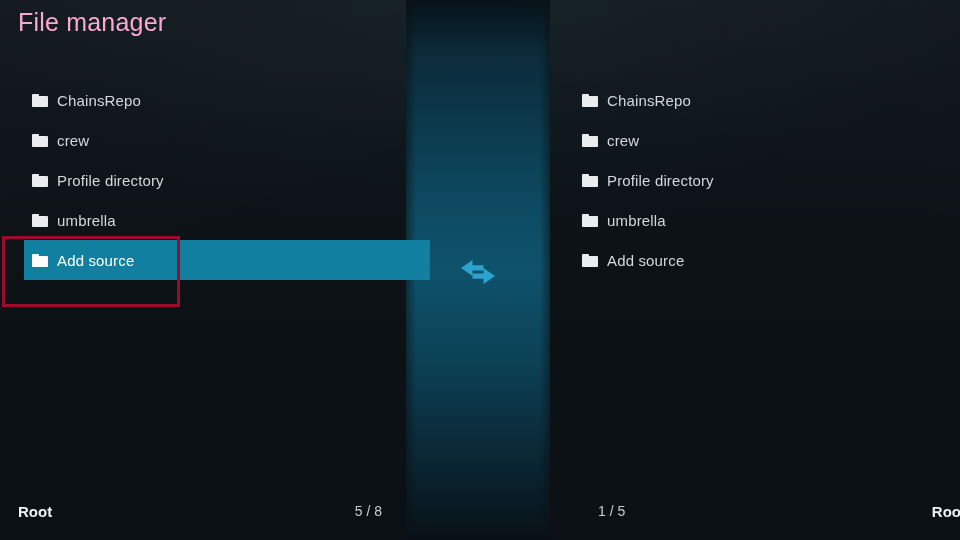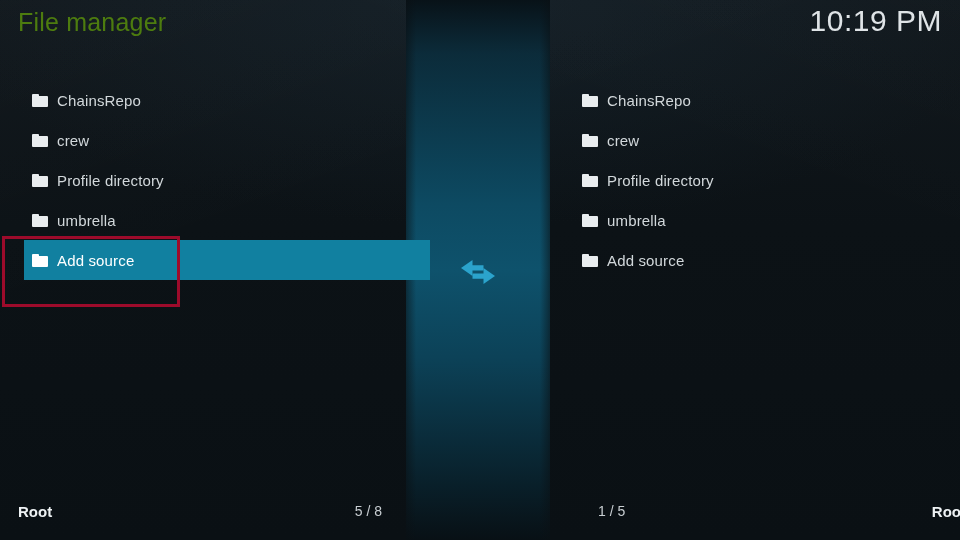--- a/index.html
+++ b/index.html
@@ -69,21 +69,21 @@
     position:absolute; left:0; top:0;
     width:960px; height:58px;
     z-index:5;
     pointer-events:none;
   }
   .header-title {
     position:absolute;
     left:18px; top:8px;
     font-size:25px;
     font-weight:400;
-    color:#4d7c0f;
+    color:#f9a8d4;
     letter-spacing:0.2px;
     white-space:nowrap;
   }
   .header-clock {
     position:absolute;
     right:18px; top:4px;
     font-size:30px;
     font-weight:300;
     color:#dfe4e7;
     letter-spacing:0.5px;
@@ -199,21 +199,20 @@
 
         <path d="M13.5 4.0 L13.5 9.3 L24.5 9.3 L24.5 14.6 L13.5 14.6 L13.5 19.9 L2.0 11.95 Z" fill="#2ba3cc"></path>
 
         <path d="M24.5 12.1 L24.5 17.4 L13.5 17.4 L13.5 22.7 L24.5 22.7 L24.5 28.0 L36.0 20.05 Z" fill="#2ba3cc"></path>
       </svg>
     </div>
   </div>
 
   <div class="header">
     <div class="header-title">File manager</div>
-    <div class="header-clock">10:19 PM</div>
   </div>
 
   <div class="panel panel-left">
 
     <div class="file-row">
       <span class="folder-icon">
         <span class="tab"></span>
           <span class="body"></span>
       </span>
       <span class="file-label">ChainsRepo</span>

